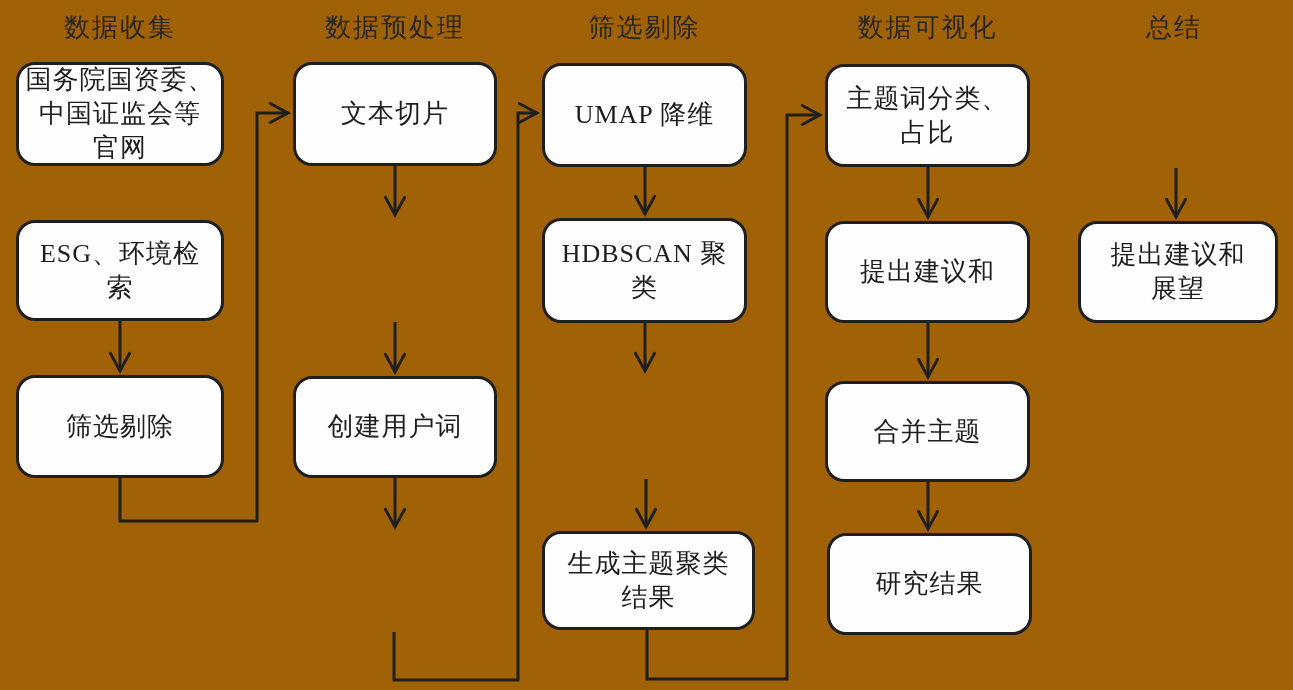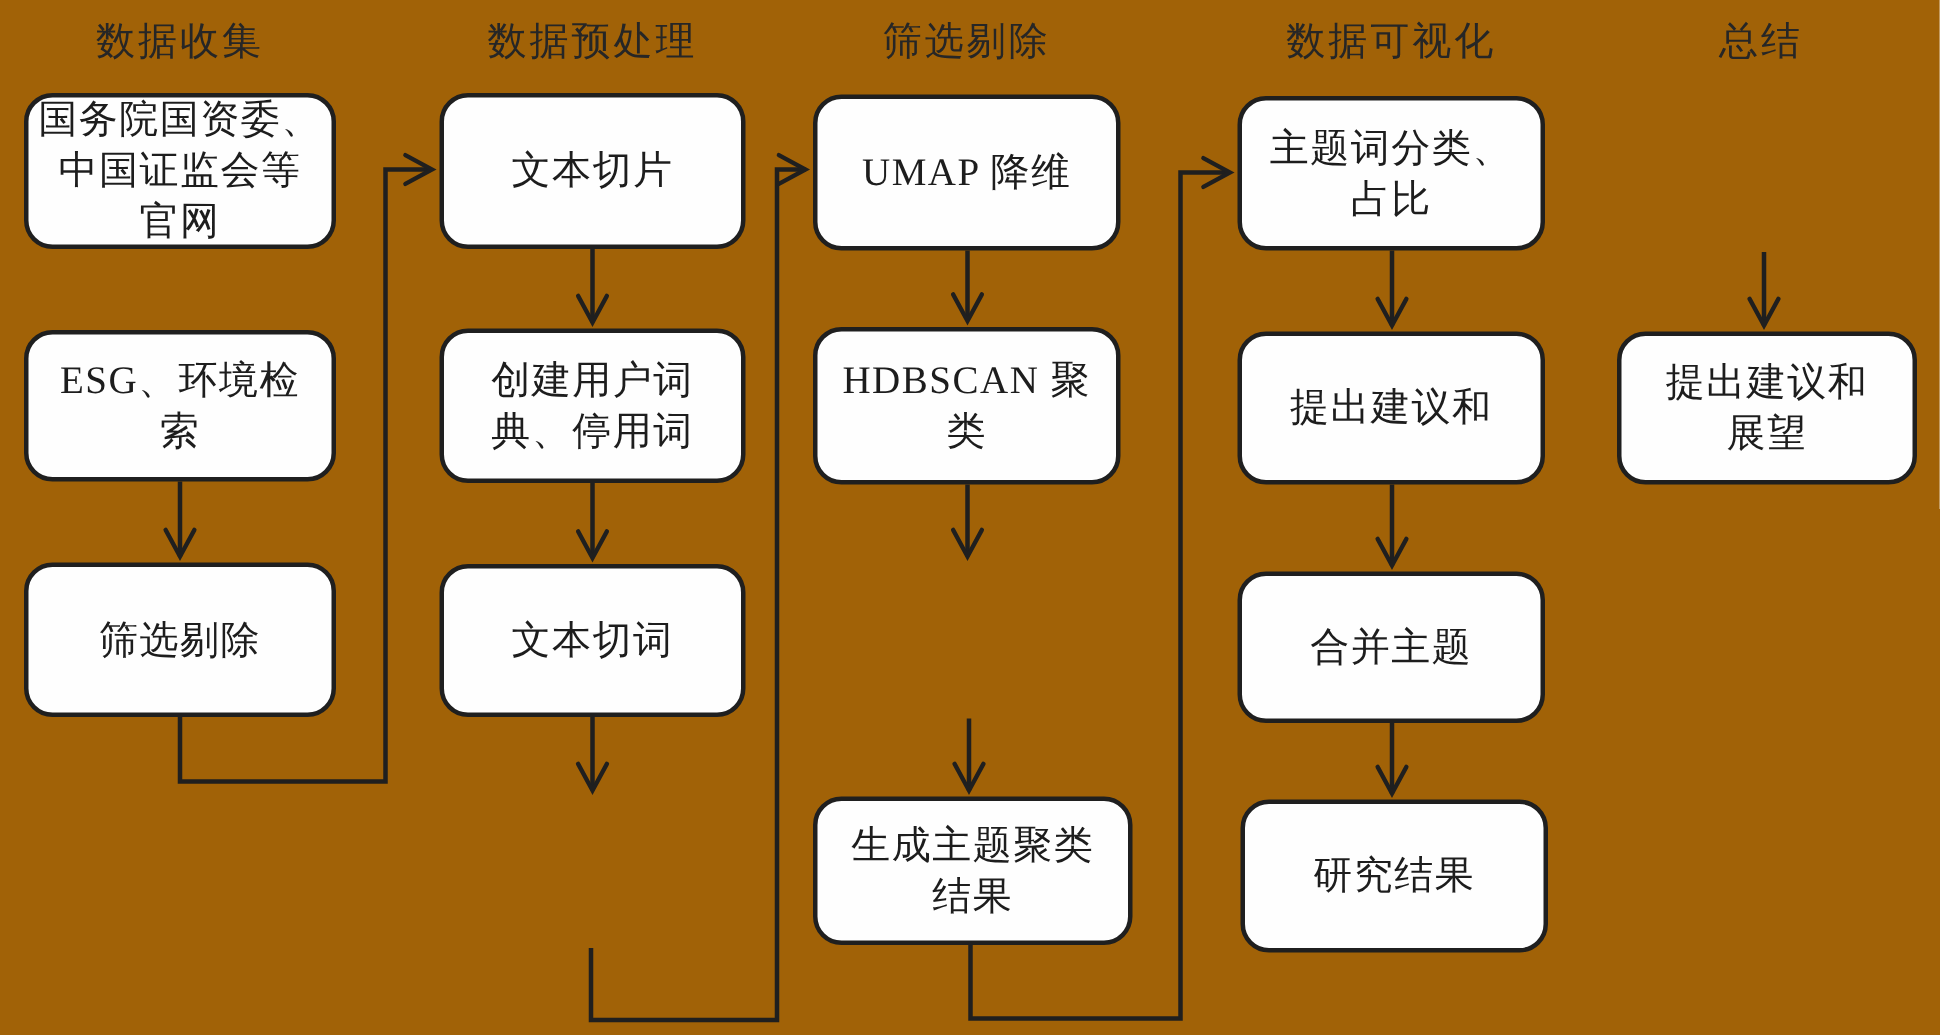--- a/index.html
+++ b/index.html
@@ -62,23 +62,21 @@
   <div class="col-header" style="left:1075px;width:198px">总结</div>
 
   <div class="box" style="left:16px;top:62px;width:208px;height:104px">国务院国资委、
 中国证监会等
 官网</div>
   <div class="box" style="left:16px;top:220px;width:208px;height:101px">ESG、环境检
 索</div>
   <div class="box" style="left:16px;top:375px;width:208px;height:103px">筛选剔除</div>
 
   <div class="box" style="left:293px;top:62px;width:204px;height:104px">文本切片</div>
-  <div class="box" style="left:293px;top:219px;width:204px;height:103px">创建用户词
-典、停用词</div>
-  <div class="box" style="left:293px;top:376px;width:204px;height:102px">文本切词</div>
+  <div class="box" style="left:293px;top:376px;width:204px;height:102px">创建用户词</div>
 
   <div class="box" style="left:542px;top:63px;width:205px;height:104px">UMAP 降维</div>
   <div class="box" style="left:542px;top:218px;width:205px;height:105px">HDBSCAN 聚
 类</div>
   <div class="box" style="left:542px;top:531px;width:213px;height:99px">生成主题聚类
 结果</div>
 
   <div class="box" style="left:825px;top:64px;width:205px;height:103px">主题词分类、
 占比</div>
   <div class="box" style="left:825px;top:221px;width:205px;height:102px">提出建议和</div>

